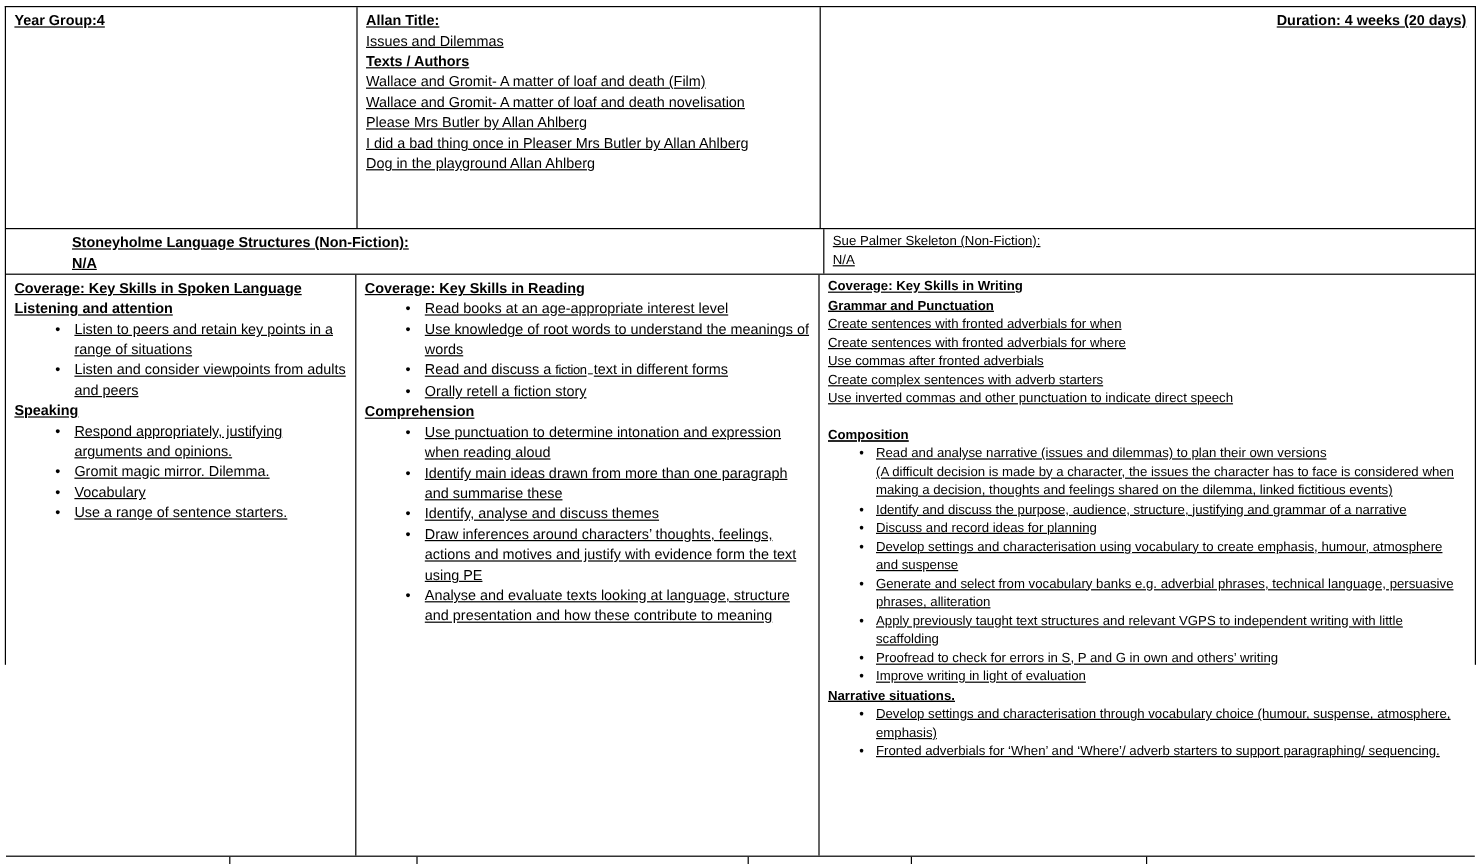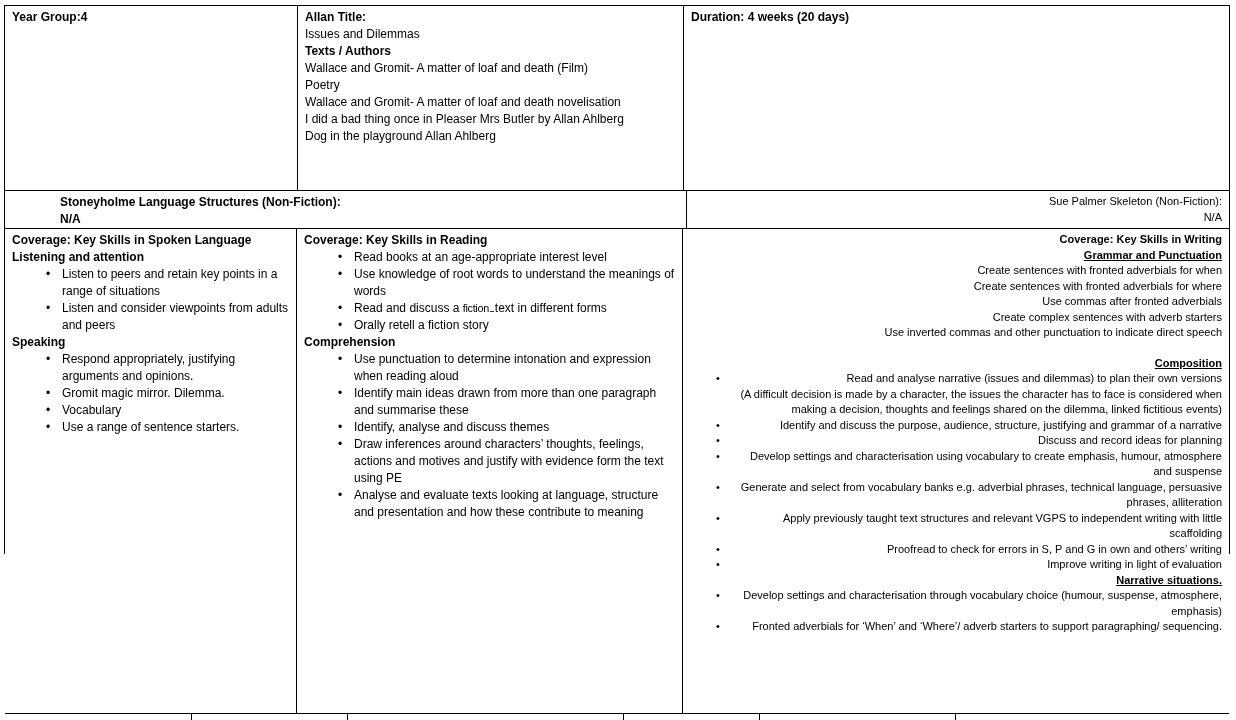--- a/index.html
+++ b/index.html
@@ -6,74 +6,75 @@
   body { width:1236px; height:720px; overflow:hidden; }
   .page {
     position:relative; width:1236px; height:720px;
     font-family:"Liberation Sans", sans-serif;
     color:#000; background:#fff;
   }
   .tbl {
     position:absolute; left:4px; top:5px; width:1226px; height:549px;
     border-top:1.5px solid #000; border-left:1.5px solid #000; border-right:1.5px solid #000;
     box-sizing:border-box;
+    text-decoration:underline;
   }
   .row { display:flex; border-bottom:1.5px solid #000; box-sizing:border-box; }
   .cell {
     box-sizing:border-box; border-right:1.5px solid #000;
     padding:3px 7px 2px 7px; overflow:hidden;
   }
   .cell:last-child { border-right:none; }
   .r1 { height:185px; }
   .r2 { height:38px; }
   .r3 { height:485px; }
   .r4 { height:6.5px; border-bottom:none; }
   .r4 .cell { padding:0; }
 
   .fs12 { font-size:12px; line-height:17px; }
-  .fs11 { font-size:11px; line-height:15.5px;text-align:right; }
+  .fs11 { font-size:11px; line-height:15.5px; }
   .b { font-weight:bold; }
   .u { text-decoration:underline; }
 
   ul.bul { list-style:none; margin:0; padding:0 0 0 50px; }
   ul.bul li { position:relative; }
   ul.bul li::before { content:"\2022"; position:absolute; left:-16px; top:0; }
   .writing ul.bul { padding-left:40px; }
   .writing ul.bul li::before { left:-14px; }
 
   .ws-pre { white-space:pre-line; }
   .fiction-word { font-size:10.8px; letter-spacing:-0.3px;margin-top:44px; }
   .tracked-space { display:inline-block; width:4px; height:9px; border-bottom:1px solid #333; margin:0 1px 0 1px; }
-  .gap-top { margin-top:15px;margin-left:16px; }
+  .gap-top { margin-top:15px; }
 
   
   .bc1 { width:187px; } .bc2 { width:156px; } .bc3 { width:276px; }
   .bc4 { width:136px; } .bc5 { width:196px; } .bc6 { flex:1; }
 </style>
 </head>
 <body>
 
 <div class="page">
   <div class="tbl">
 
     <div class="row r1">
       <div class="cell fs12" style="width:293px;">
         <div class="b">Year Group:4</div>
       </div>
       <div class="cell fs12" style="width:386px;">
         <div class="b">Allan Title:</div>
         <div>Issues and Dilemmas</div>
         <div class="b">Texts / Authors</div>
         <div>Wallace and Gromit- A matter of loaf and death (Film)</div>
-        <div>Poetry</div>
         <div>Wallace and Gromit- A matter of loaf and death novelisation</div>
+        <div>Please Mrs Butler by Allan Ahlberg</div>
         <div>I did  a bad thing once in Pleaser Mrs Butler by Allan Ahlberg</div>
         <div>Dog in the playground Allan Ahlberg</div>
       </div>
-      <div class="cell fs12" style="flex:1;">
+      <div class="cell fs12" style="flex:1;text-align:right;">
         <div class="b">Duration: 4 weeks (20 days)</div>
       </div>
     </div>
 
     <div class="row r2">
       <div class="cell fs12" style="width:634px;margin-left:48px;">
         <div class="b">Stoneyholme Language Structures (Non-Fiction):</div>
         <div class="b">N/A</div>
       </div>
       <div class="cell fs11" style="flex:1;">

